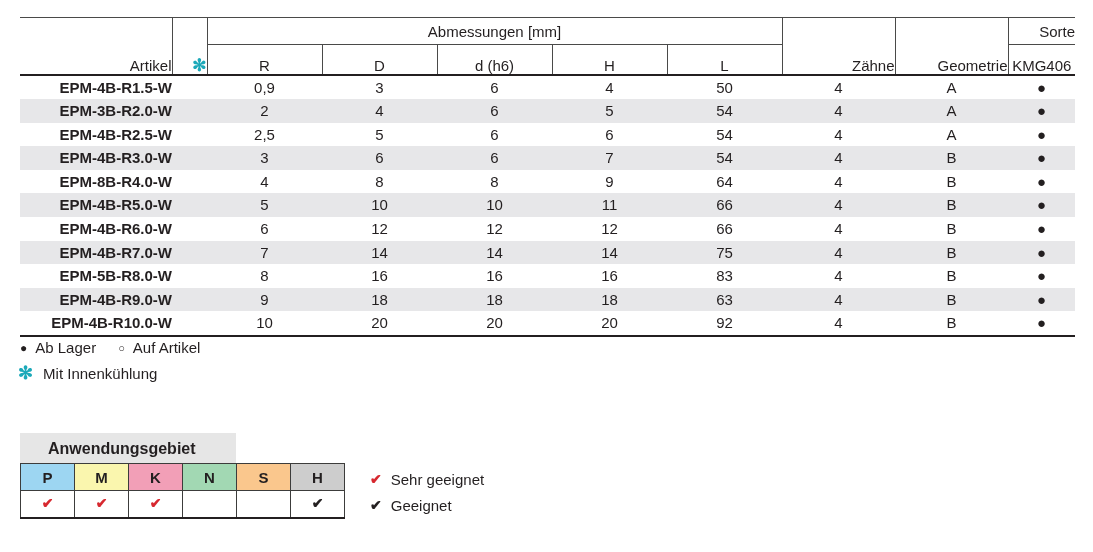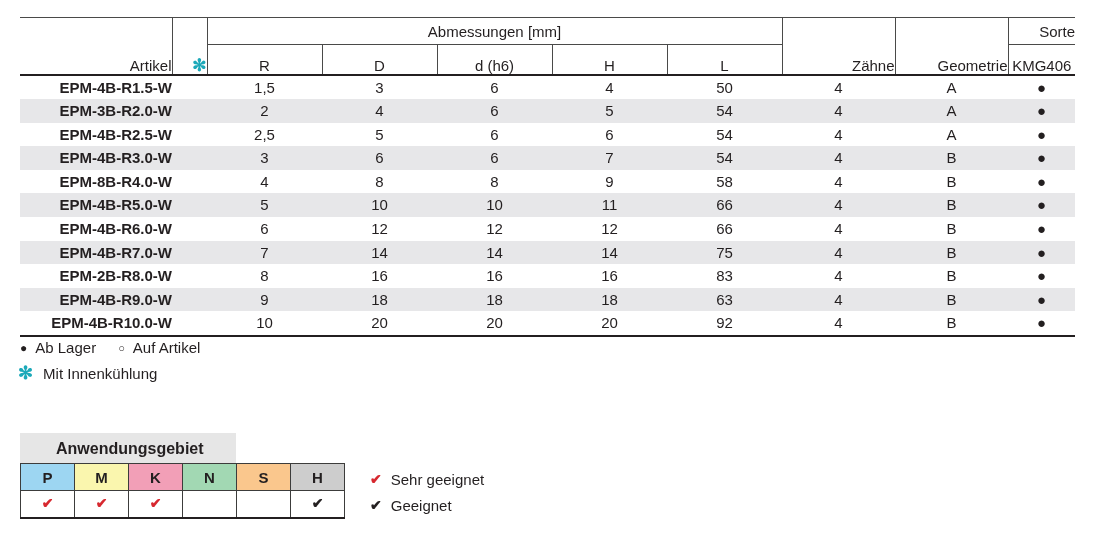--- a/index.html
+++ b/index.html
@@ -37,21 +37,21 @@
 
   
   .legend1 { position: absolute; left: 20px; top: 339px; display: flex; align-items: center; font-size: 15px; }
   .legend1 .dot-filled { font-size: 12px; margin-right: 8px; }
   .legend1 .dot-open { font-size: 11px; margin: 0 8px 0 22px; }
   .legend2 { position: absolute; left: 18px; top: 364px; display: flex; align-items: center; font-size: 15px; }
   .legend2 .asterisk { margin-right: 10px; font-size: 18px; }
 
   
   .app-title { position: absolute; left: 20px; top: 433px; width: 216px; height: 30px;
-    background: #E6E6E6; font-weight: bold; font-size: 16px; line-height: 31px; padding-left: 36px; }
+    background: #E6E6E6; font-weight: bold; font-size: 16px; line-height: 31px; padding-left: 28px; }
   table.app { position: absolute; left: 20px; top: 463px; border-collapse: collapse; table-layout: fixed; }
   table.app th { width: 54px; height: 27px; border: 1.2px solid #3C3C3B; font-size: 15px; font-weight: bold; text-align: center; }
   table.app td { width: 54px; height: 25px; border: 1.2px solid #3C3C3B; background: #ffffff; text-align: center; font-size: 13px; }
   .check { font-size: 14px; font-weight: bold; line-height: 1; }
 
   .app-legend { position: absolute; left: 370px; top: 466px; font-size: 15px; }
   .app-legend .row { display: flex; align-items: center; height: 26px; }
   .app-legend .check { margin-right: 9px; }
 </style>
 </head>
@@ -87,21 +87,21 @@
         <th class="sub">d (h6)</th>
         <th class="sub">H</th>
         <th class="sub">L</th>
         <th class="sorte-sub">KMG406</th>
       </tr>
     </thead>
     <tbody id="product-rows">
         <tr>
           <td class="artikel">EPM-4B-R1.5-W</td>
           <td></td>
-          <td class="num">1,5</td>
+          <td class="num">0,9</td>
           <td class="num">3</td>
           <td class="num">6</td>
           <td class="num">4</td>
           <td class="num">50</td>
           <td class="num">4</td>
           <td class="num">A</td>
           <td class="sorte-dot">●</td>
         </tr>
         <tr>
           <td class="artikel">EPM-3B-R2.0-W</td>
@@ -139,21 +139,21 @@
           <td class="num">B</td>
           <td class="sorte-dot">●</td>
         </tr>
         <tr>
           <td class="artikel">EPM-8B-R4.0-W</td>
           <td></td>
           <td class="num">4</td>
           <td class="num">8</td>
           <td class="num">8</td>
           <td class="num">9</td>
-          <td class="num">58</td>
+          <td class="num">64</td>
           <td class="num">4</td>
           <td class="num">B</td>
           <td class="sorte-dot">●</td>
         </tr>
         <tr>
           <td class="artikel">EPM-4B-R5.0-W</td>
           <td></td>
           <td class="num">5</td>
           <td class="num">10</td>
           <td class="num">10</td>
@@ -181,21 +181,21 @@
           <td class="num">7</td>
           <td class="num">14</td>
           <td class="num">14</td>
           <td class="num">14</td>
           <td class="num">75</td>
           <td class="num">4</td>
           <td class="num">B</td>
           <td class="sorte-dot">●</td>
         </tr>
         <tr>
-          <td class="artikel">EPM-2B-R8.0-W</td>
+          <td class="artikel">EPM-5B-R8.0-W</td>
           <td></td>
           <td class="num">8</td>
           <td class="num">16</td>
           <td class="num">16</td>
           <td class="num">16</td>
           <td class="num">83</td>
           <td class="num">4</td>
           <td class="num">B</td>
           <td class="sorte-dot">●</td>
         </tr>

